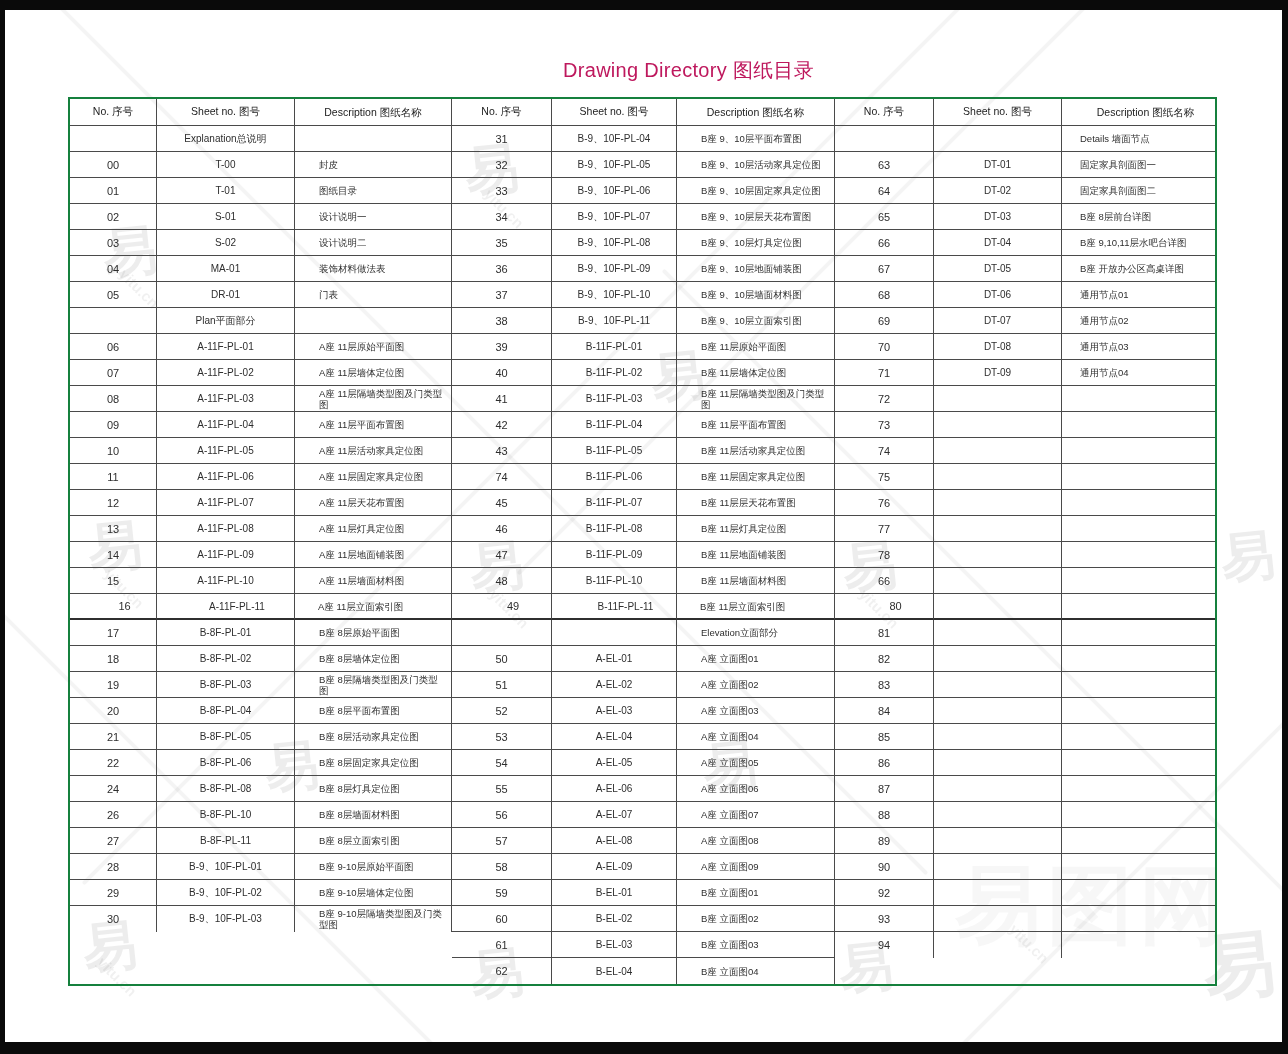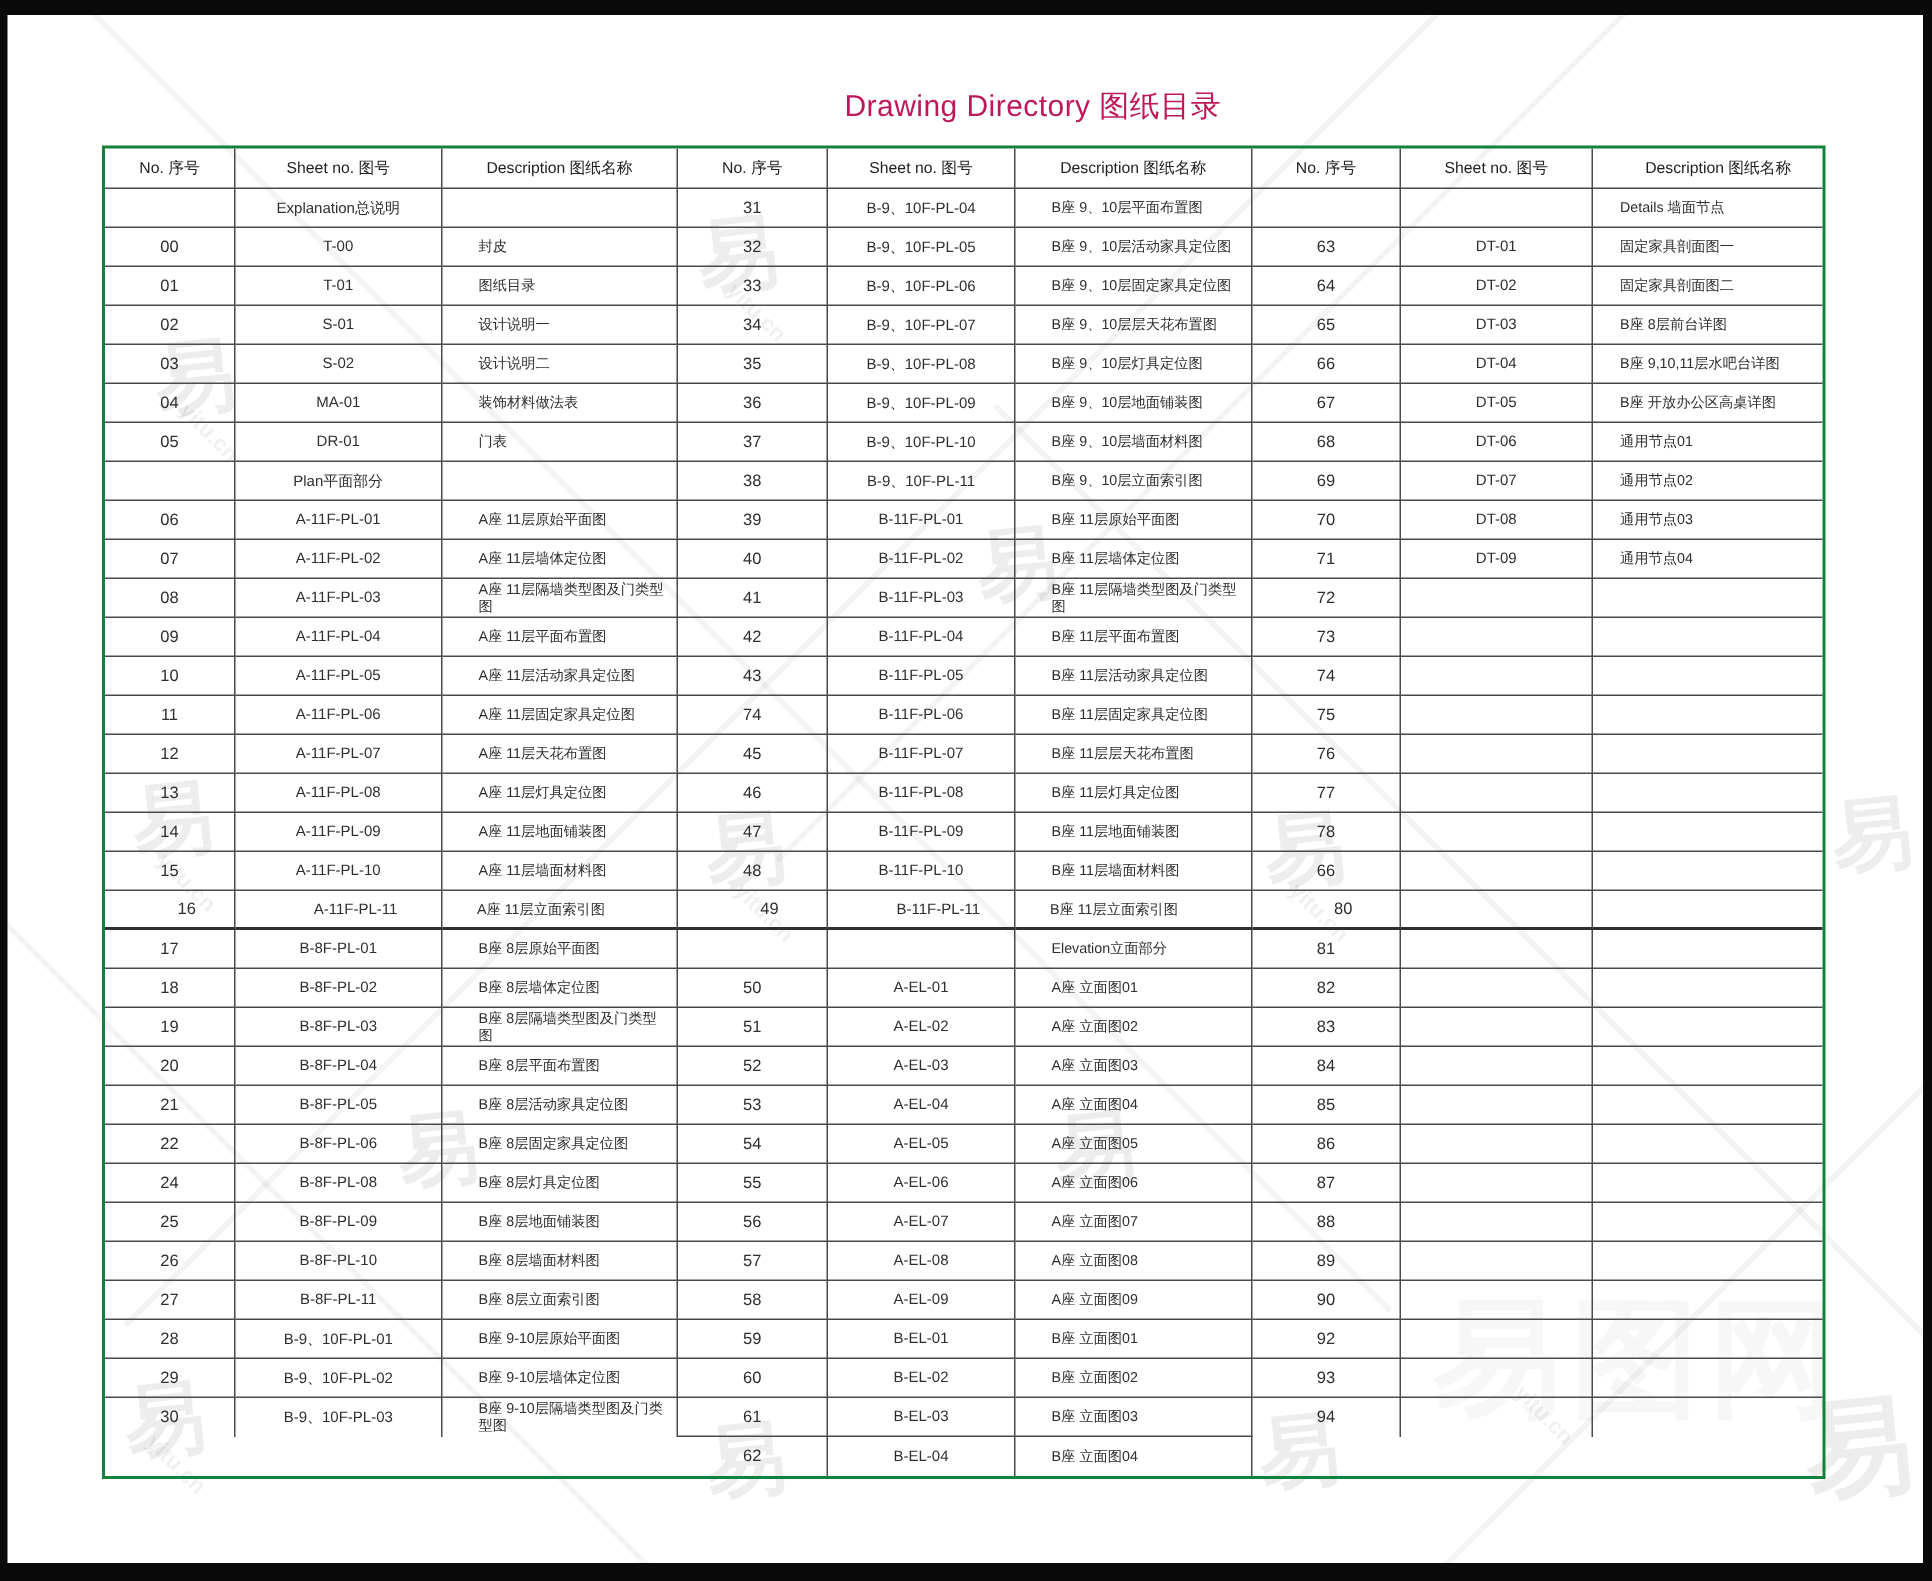--- a/index.html
+++ b/index.html
@@ -213,25 +213,20 @@
           <div class="cell c-no">22</div>
           <div class="cell c-sheet">B-8F-PL-06</div>
           <div class="cell c-desc">B座 8层固定家具定位图</div>
         </div>
         <div class="row">
           <div class="cell c-no">24</div>
           <div class="cell c-sheet">B-8F-PL-08</div>
           <div class="cell c-desc">B座 8层灯具定位图</div>
         </div>
         <div class="row">
-          <div class="cell c-no">25</div>
-          <div class="cell c-sheet">B-8F-PL-09</div>
-          <div class="cell c-desc">B座 8层地面铺装图</div>
-        </div>
-        <div class="row">
           <div class="cell c-no">26</div>
           <div class="cell c-sheet">B-8F-PL-10</div>
           <div class="cell c-desc">B座 8层墙面材料图</div>
         </div>
         <div class="row">
           <div class="cell c-no">27</div>
           <div class="cell c-sheet">B-8F-PL-11</div>
           <div class="cell c-desc">B座 8层立面索引图</div>
         </div>
         <div class="row">

